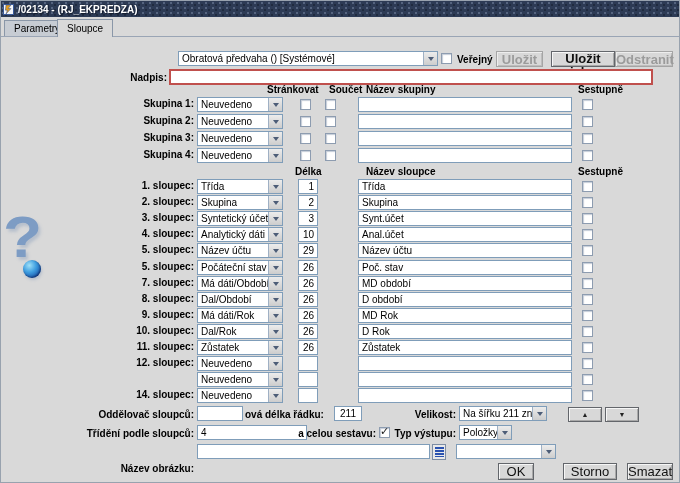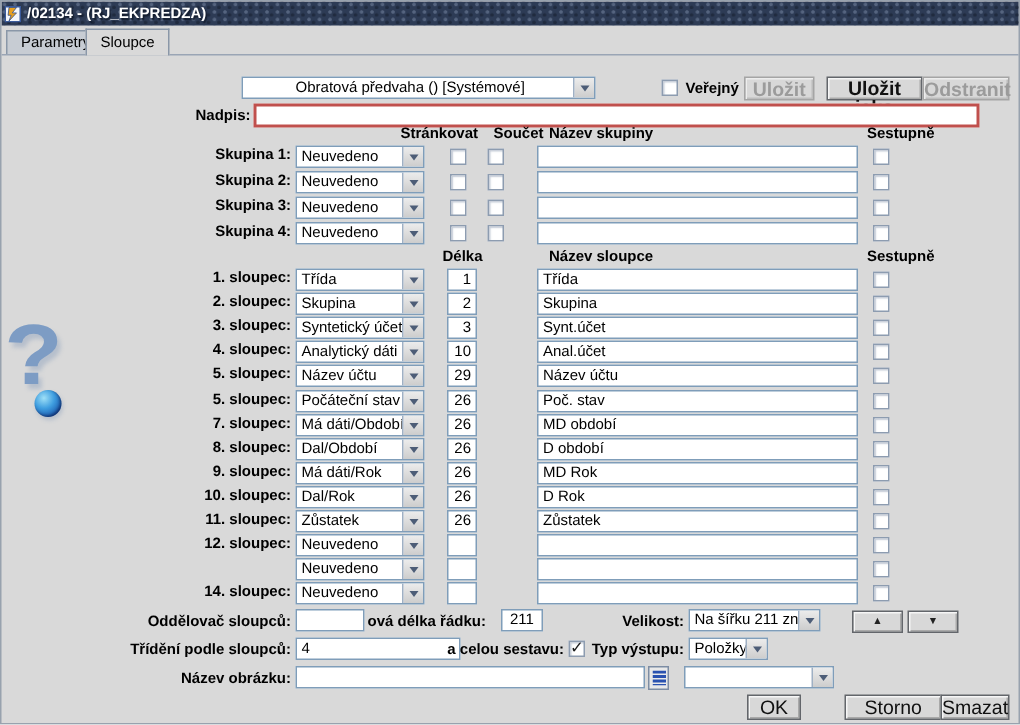--- a/index.html
+++ b/index.html
@@ -91,21 +91,21 @@
         <path d="M3 1 L8 1 L5.2 4.6 L8 4.6 L3 10 L4.4 6.2 L2.4 6.2 Z" fill="#e8a020" stroke="#2a4a8a" stroke-width="0.5"></path>
       </svg>
     </span>
     <span class="title">/02134 - (RJ_EKPREDZA)</span>
   </div>
 
   <div class="tabline"></div>
   <div class="tab inactive" style="left:3px;">Parametry</div>
   <div class="tab active" style="left:56px;">Sloupce</div>
 
-  <div class="combo" style="left:160px;top:50px;width:236px;text-align:center;">
+  <div class="combo" style="left:177px;top:50px;width:260px;">
     <span class="cval">Obratová předvaha () [Systémové]</span>
     <span class="cbtn"></span>
   </div>
   <span class="cb" style="left:440px;top:52px;"></span>
   <div class="lbl left" style="left:456px;top:51px;">Veřejný</div>
   <button class="btn disabled" style="left:495px;top:50px;width:47px;">Uložit</button>
   <button class="btn" style="left:550px;top:50px;width:64px;">Uložit jako</button>
   <button class="btn disabled" style="left:614px;top:50px;width:58px;">Odstranit</button>
 
   <div class="lbl" style="left:60px;top:69px;width:106px;">Nadpis:</div>
@@ -326,35 +326,35 @@
   <div class="lbl" style="left:285px;top:425px;width:90px;">a celou sestavu:</div>
   <span class="cb" style="left:378px;top:426px;">
       <i class="ck">✓</i>
     </span>
   <div class="lbl" style="left:385px;top:425px;width:70px;">Typ výstupu:</div>
   <div class="combo" style="left:458px;top:424px;width:53px;text-align:right;">
     <span class="cval">Položky</span>
     <span class="cbtn"></span>
   </div>
 
-  <div class="lbl" style="left:60px;top:444px;width:133px;">Název obrázku:</div>
+  <div class="lbl" style="left:60px;top:460px;width:133px;">Název obrázku:</div>
   <input class="txt" style="left: 196px; top: 443px; width: 233px;" value="">
   <button class="listbtn" style="left:431px;top:443px;">
     <svg width="9" height="10" viewBox="0 0 9 10">
       <rect x="0" y="0" width="9" height="2" fill="#2a52b0"></rect>
       <rect x="0" y="3" width="9" height="2" fill="#2a52b0"></rect>
       <rect x="0" y="6" width="9" height="2" fill="#2a52b0"></rect>
       <rect x="0" y="9" width="9" height="1" fill="#2a52b0"></rect>
     </svg>
   </button>
   <div class="combo" style="left:455px;top:443px;width:100px;">
     <span class="cval"></span>
     <span class="cbtn"></span>
   </div>
 
   <button class="btn plain" style="left:497px;top:462px;width:36px;">OK</button>
-  <button class="btn plain" style="left:562px;top:462px;width:65px;">Storno</button>
+  <button class="btn plain" style="left:562px;top:462px;width:54px;">Storno</button>
   <button class="btn plain" style="left:626px;top:462px;width:46px;">Smazat</button>
 
   <div class="qmark">?</div>
   <div class="globe"></div>
 
 </div>
 
 </body></html>

